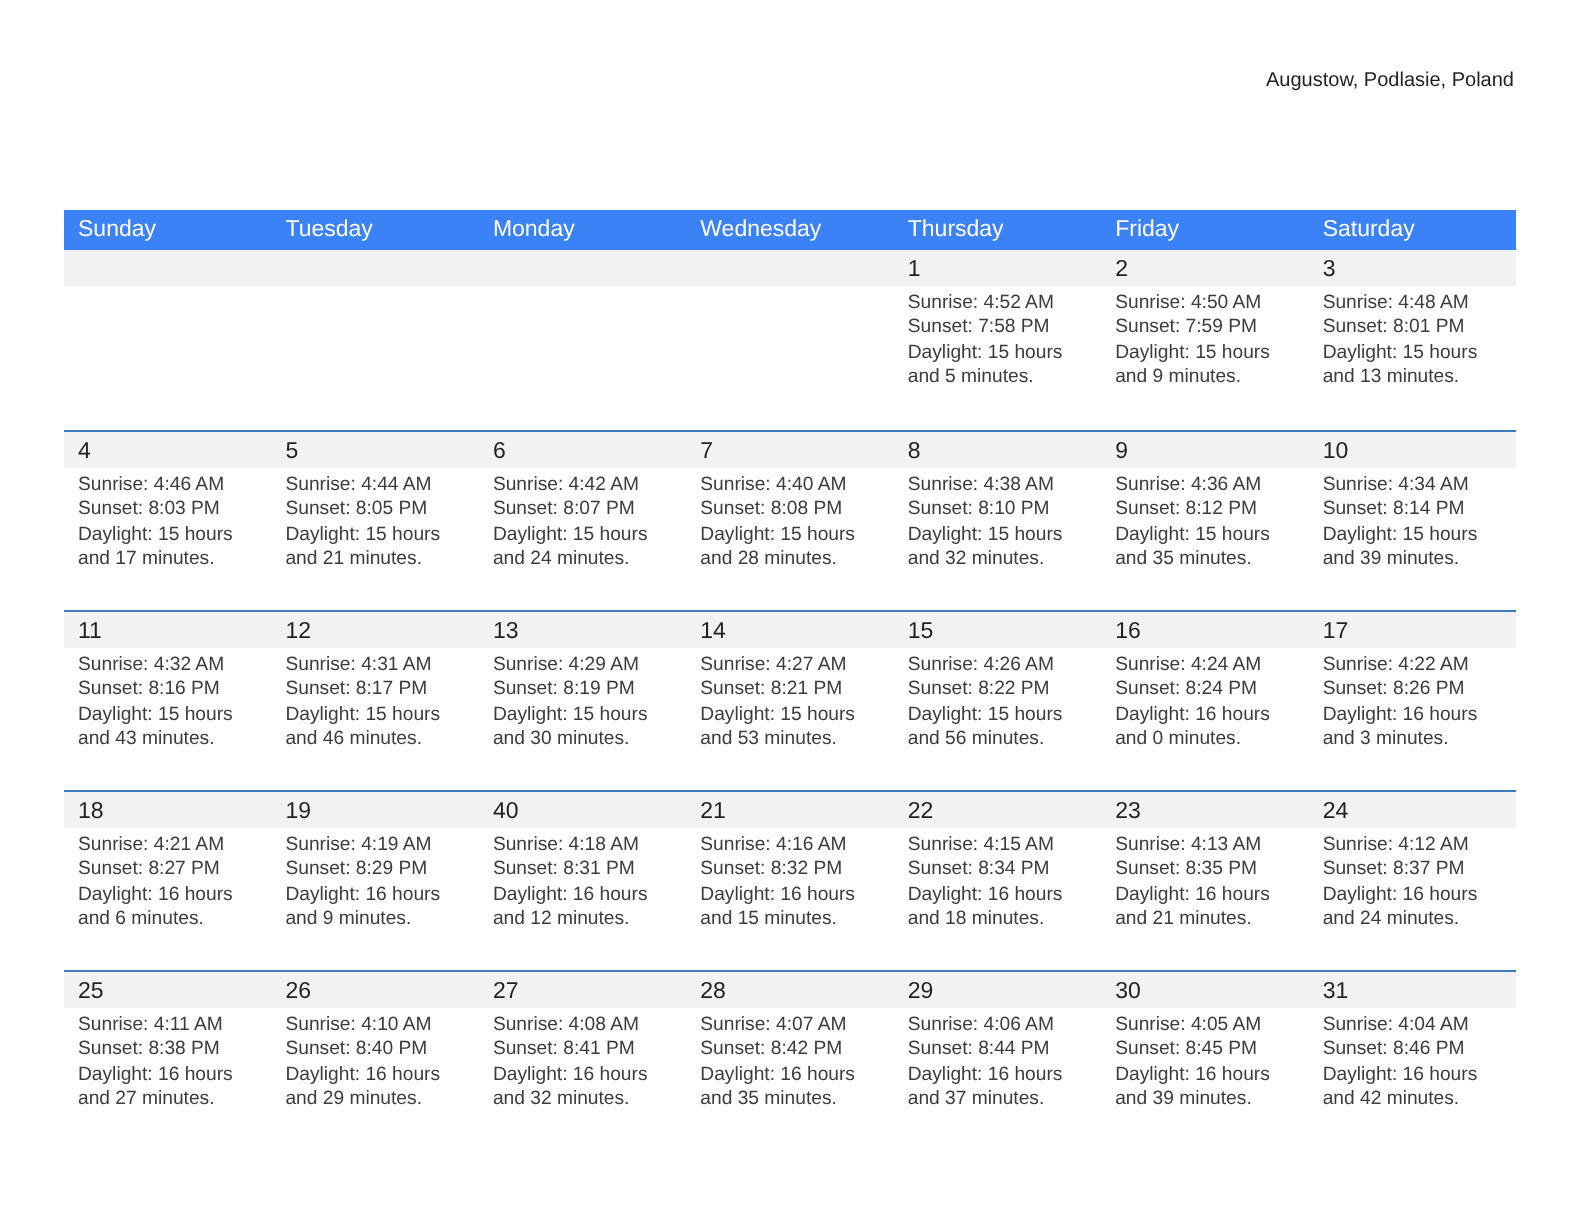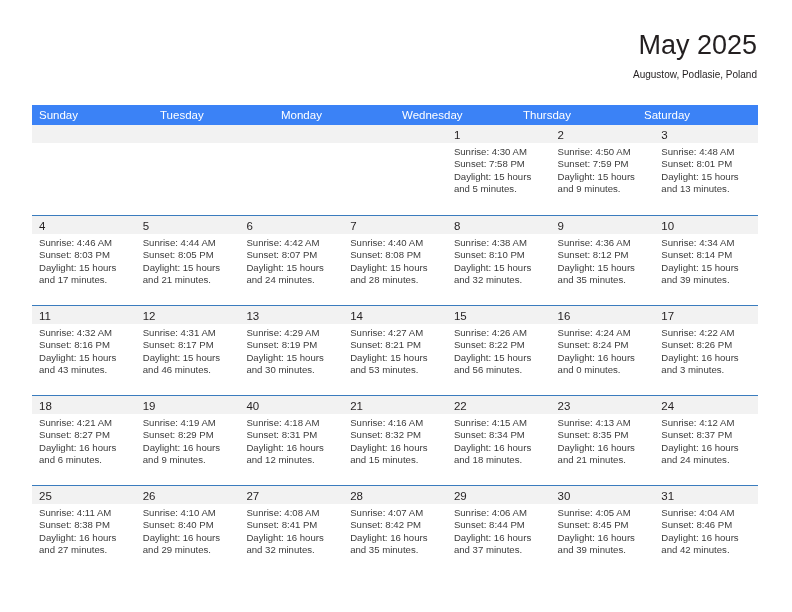--- a/index.html
+++ b/index.html
@@ -147,53 +147,53 @@
 </style>
 </head>
 <body>
 
 <div class="page">
 
   <div class="header">
 
 
     <div class="title-block">
-      <div class="cal-title">May 2025</div>
       <div class="cal-subtitle">Augustow, Podlasie, Poland</div>
     </div>
 
   </div>
 
   <div class="calendar">
     <div class="weekdays" id="weekday-row">
         <div class="weekday">Sunday</div>
         <div class="weekday">Tuesday</div>
         <div class="weekday">Monday</div>
         <div class="weekday">Wednesday</div>
         <div class="weekday">Thursday</div>
+        <div class="weekday">Friday</div>
         <div class="weekday">Saturday</div>
       </div>
     <div id="weeks-container">
         <div class="week">
           <div class="day empty">
             <div class="day-num-band"><span class="day-num"></span></div>
           </div>
           <div class="day empty">
             <div class="day-num-band"><span class="day-num"></span></div>
           </div>
           <div class="day empty">
             <div class="day-num-band"><span class="day-num"></span></div>
           </div>
           <div class="day empty">
             <div class="day-num-band"><span class="day-num"></span></div>
           </div>
           <div class="day">
             <div class="day-num-band"><span class="day-num">1</span></div>
             <div class="day-info">
-              <div class="info-line">Sunrise: 4:30 AM</div>
+              <div class="info-line">Sunrise: 4:52 AM</div>
               <div class="info-line">Sunset: 7:58 PM</div>
               <div class="info-line">Daylight: 15 hours</div>
               <div class="info-line">and 5 minutes.</div>
             </div>
           </div>
           <div class="day">
             <div class="day-num-band"><span class="day-num">2</span></div>
             <div class="day-info">
               <div class="info-line">Sunrise: 4:50 AM</div>
               <div class="info-line">Sunset: 7:59 PM</div>

